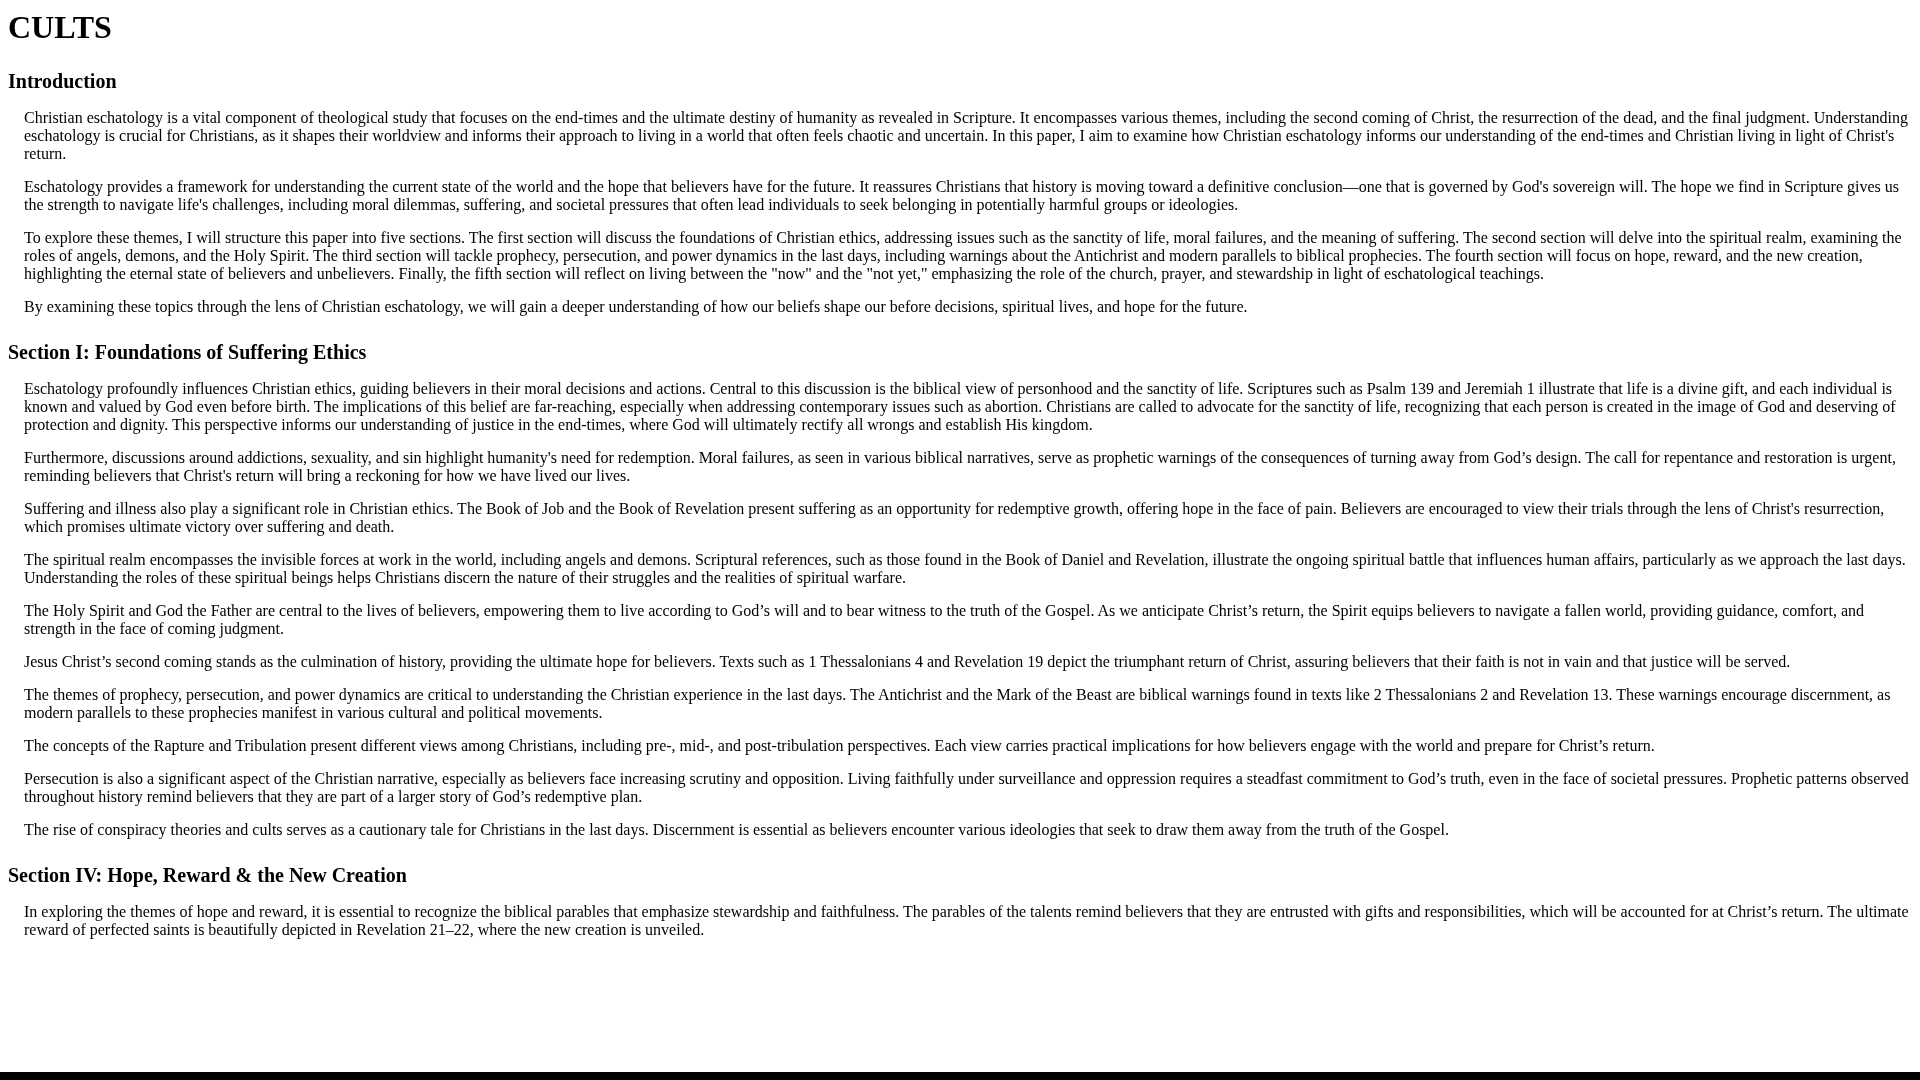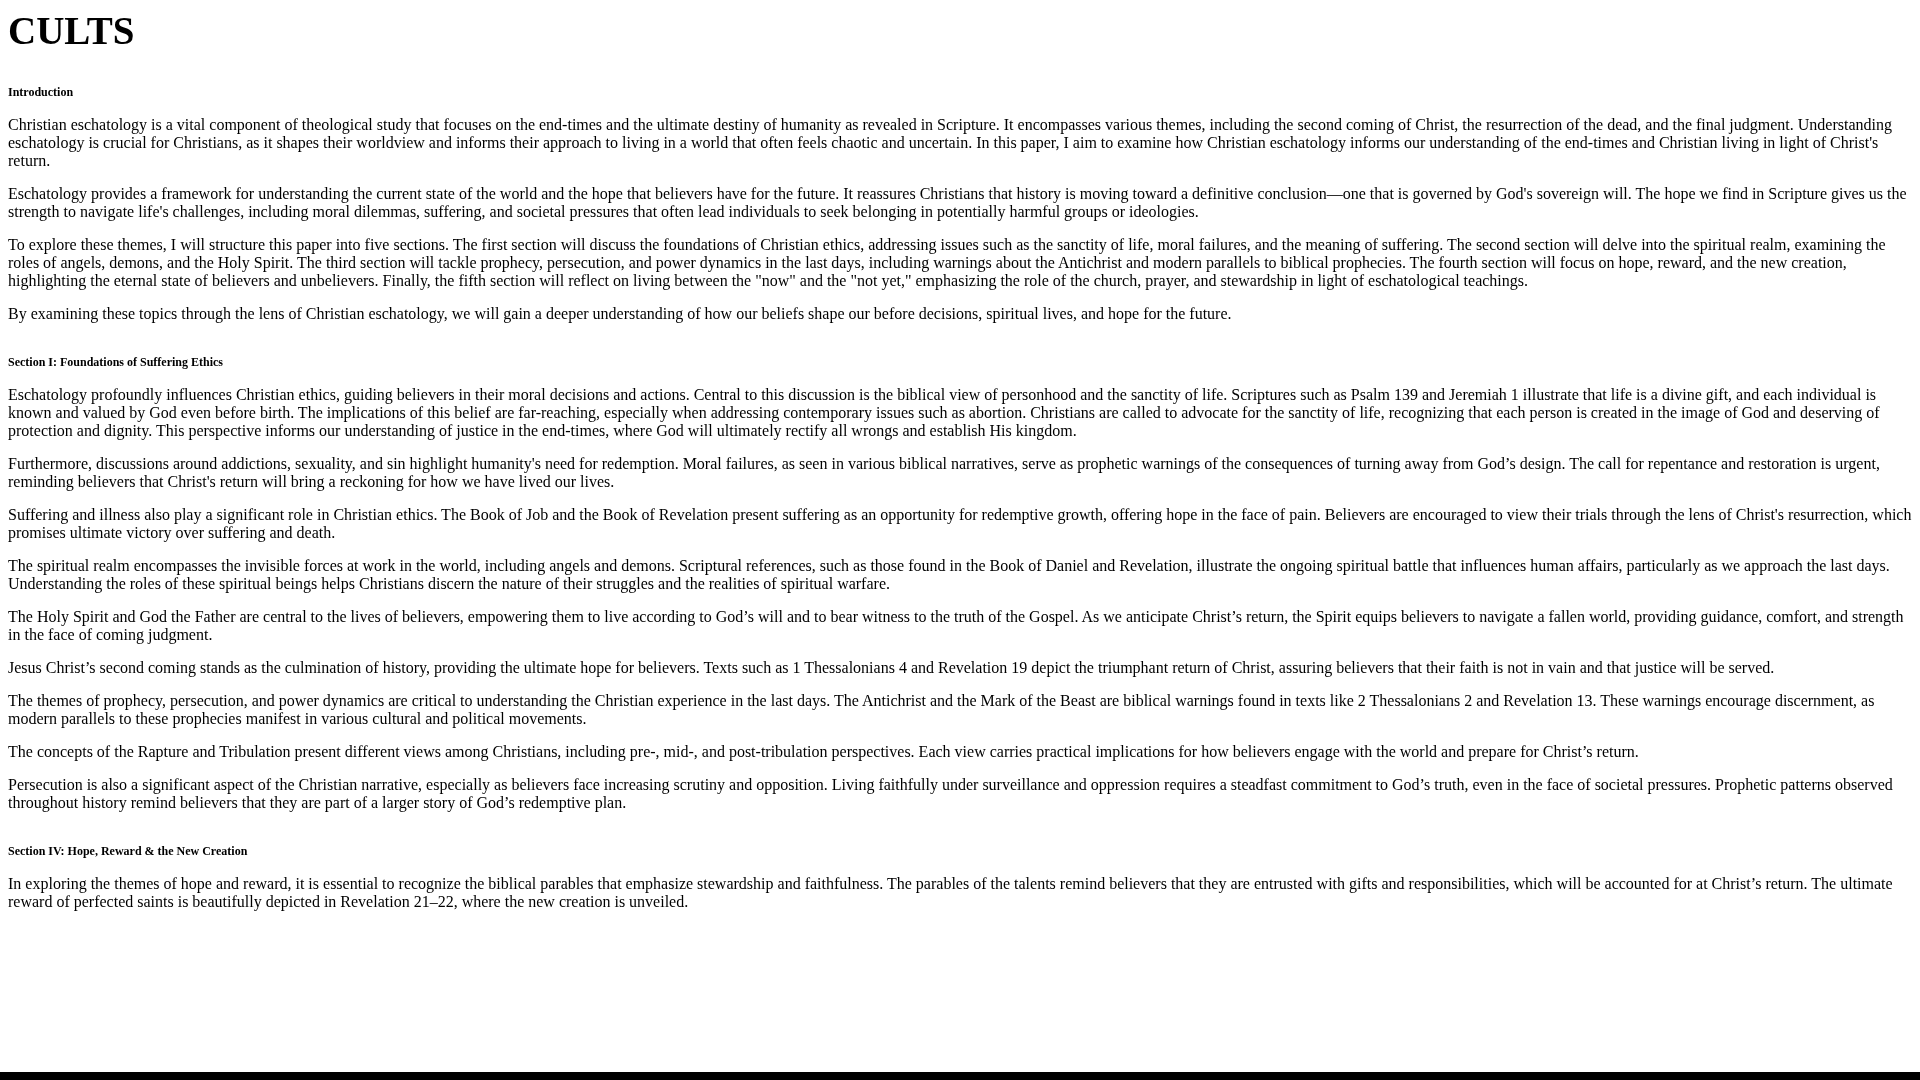--- a/index.html
+++ b/index.html
@@ -7,33 +7,33 @@
     color: #000000;
   }
   body {
     margin: 8px;
     font-family: "Liberation Serif", serif;
     font-size: 16px;
     line-height: normal;
     width: 1904px;
   }
   .doc-title {
-    font-size: 39px;
+    font-size: 32px;
     font-weight: bold;
     margin: 2px 0 18px 0;
     line-height: 1.1;
   }
   .section-heading {
-    font-size: 12px;
+    font-size: 20px;
     font-weight: bold;
-    margin: 33px 0 17px 0;
+    margin: 25px 0 17px 0;
     line-height: 1.1;
   }
   .para {
-    margin: 15px 0 15px 0;
+    margin: 15px 0 15px 16px;
     text-align: left;
   }
   .window-bottom-edge {
     position: fixed;
     left: 0;
     bottom: 0;
     width: 100%;
     height: 8px;
     background: #000000;
   }
@@ -56,19 +56,20 @@
   <p class="para">Furthermore, discussions around addictions, sexuality, and sin highlight humanity's need for redemption. Moral failures, as seen in various biblical narratives, serve as prophetic warnings of the consequences of turning away from God’s design. The call for repentance and restoration is urgent, reminding believers that Christ's return will bring a reckoning for how we have lived our lives.</p>
   <p class="para">Suffering and illness also play a significant role in Christian ethics. The Book of Job and the Book of Revelation present suffering as an opportunity for redemptive growth, offering hope in the face of pain. Believers are encouraged to view their trials through the lens of Christ's resurrection, which promises ultimate victory over suffering and death.</p>
 
   <p class="para">The spiritual realm encompasses the invisible forces at work in the world, including angels and demons. Scriptural references, such as those found in the Book of Daniel and Revelation, illustrate the ongoing spiritual battle that influences human affairs, particularly as we approach the last days. Understanding the roles of these spiritual beings helps Christians discern the nature of their struggles and the realities of spiritual warfare.</p>
   <p class="para">The Holy Spirit and God the Father are central to the lives of believers, empowering them to live according to God’s will and to bear witness to the truth of the Gospel. As we anticipate Christ’s return, the Spirit equips believers to navigate a fallen world, providing guidance, comfort, and strength in the face of coming judgment.</p>
   <p class="para">Jesus Christ’s second coming stands as the culmination of history, providing the ultimate hope for believers. Texts such as 1 Thessalonians 4 and Revelation 19 depict the triumphant return of Christ, assuring believers that their faith is not in vain and that justice will be served.</p>
 
   <p class="para">The themes of prophecy, persecution, and power dynamics are critical to understanding the Christian experience in the last days. The Antichrist and the Mark of the Beast are biblical warnings found in texts like 2 Thessalonians 2 and Revelation 13. These warnings encourage discernment, as modern parallels to these prophecies manifest in various cultural and political movements.</p>
   <p class="para">The concepts of the Rapture and Tribulation present different views among Christians, including pre-, mid-, and post-tribulation perspectives. Each view carries practical implications for how believers engage with the world and prepare for Christ’s return.</p>
   <p class="para">Persecution is also a significant aspect of the Christian narrative, especially as believers face increasing scrutiny and opposition. Living faithfully under surveillance and oppression requires a steadfast commitment to God’s truth, even in the face of societal pressures. Prophetic patterns observed throughout history remind believers that they are part of a larger story of God’s redemptive plan.</p>
+  <p class="para">The rise of conspiracy theories and cults serves as a cautionary tale for Christians in the last days. Discernment is essential as believers encounter various ideologies that seek to draw them away from the truth of the Gospel.</p>
 
   <h3 class="section-heading">Section IV: Hope, Reward &amp; the New Creation</h3>
   <p class="para">In exploring the themes of hope and reward, it is essential to recognize the biblical parables that emphasize stewardship and faithfulness. The parables of the talents remind believers that they are entrusted with gifts and responsibilities, which will be accounted for at Christ’s return. The ultimate reward of perfected saints is beautifully depicted in Revelation 21–22, where the new creation is unveiled.</p>
 
 </div>
 
 <div class="window-bottom-edge"></div>
 
 </body></html>

